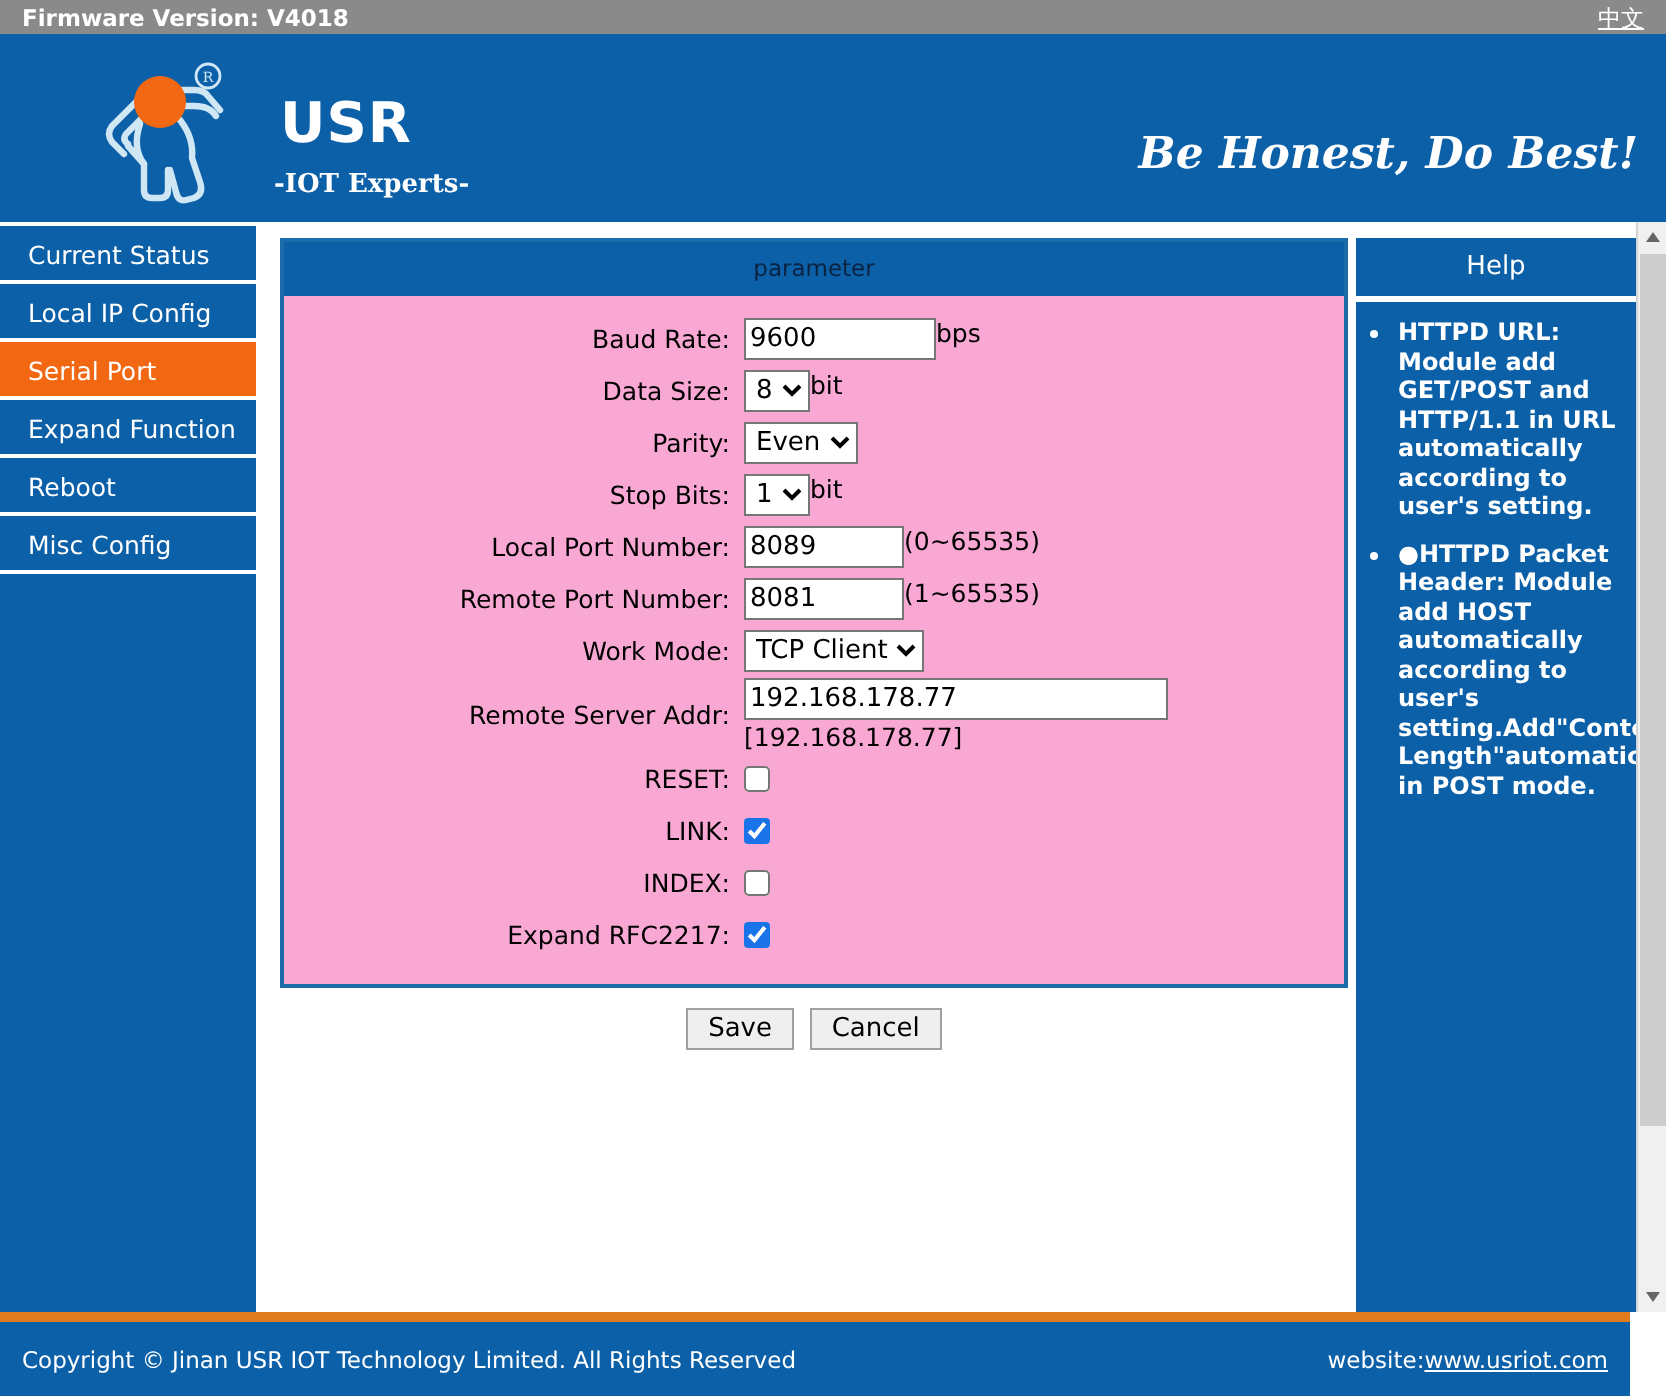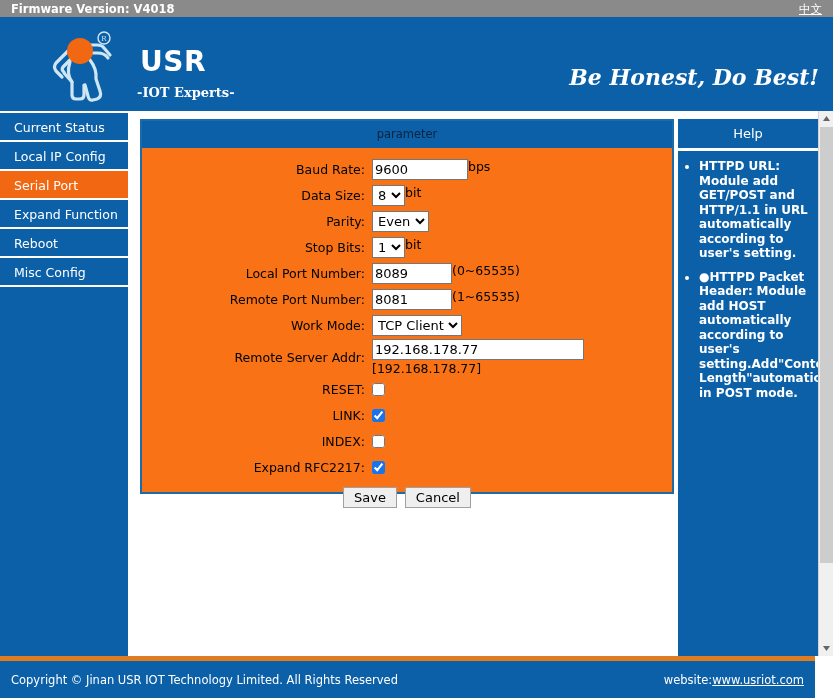--- a/index.html
+++ b/index.html
@@ -119,21 +119,21 @@
     height: 545px;
     background: #ffffff;
   }
 
   .form-box {
     position: absolute;
     left: 5px; top: 8px;
     width: 534px;
     border: 2px solid #1a6ba8;
     box-sizing: border-box;
-    background: #f97316;
+    background: #f9a8d4;
   }
   .form-title {
     height: 27px;
     line-height: 27px;
     background: #0c60a8;
     color: #0b2340;
     font-size: 11.5px;
     text-align: center;
   }
   .form-body {
@@ -201,21 +201,21 @@
     text-align: center;
   }
   button.btn {
     font-family: "DejaVu Sans", "Liberation Sans", sans-serif;
     font-size: 13px;
     padding: 2px 10px;
     border: 1px solid #a0a0a0;
     background: #efefef;
     color: #000;
     cursor: pointer;
-    margin: 0 2px;
+    margin: 17px 2px;
   }
 
   
   .help-panel {
     position: absolute;
     left: 543px; top: 8px;
     width: 140px;
     height: 537px;
     background: #0c60a8;
   }

